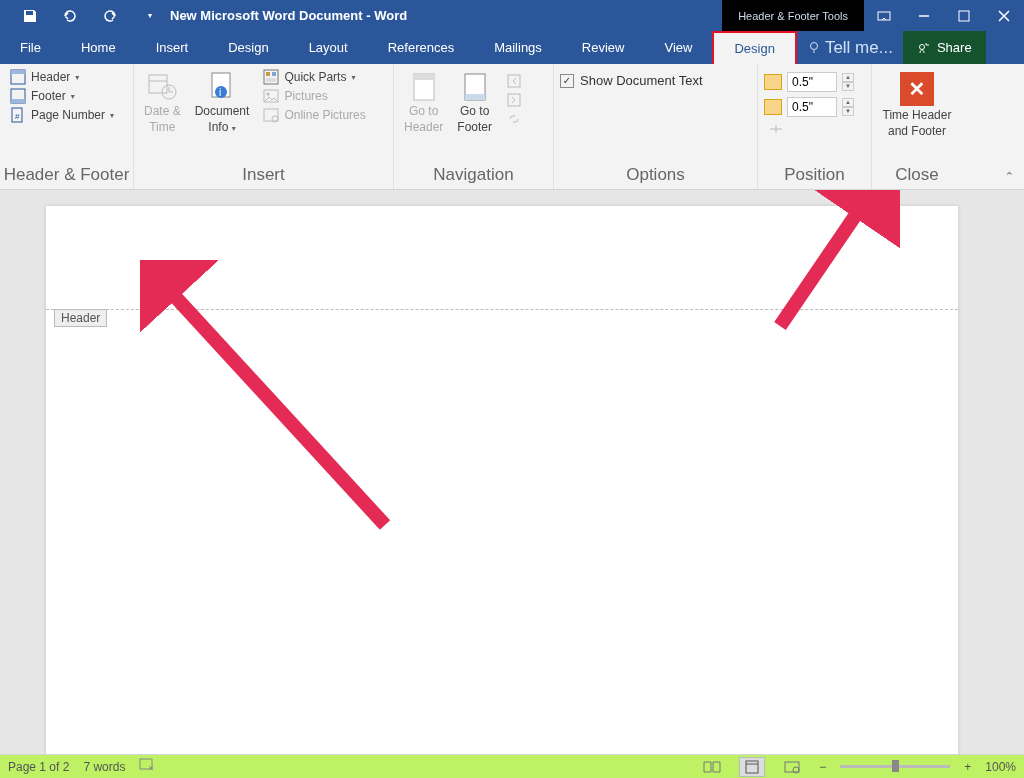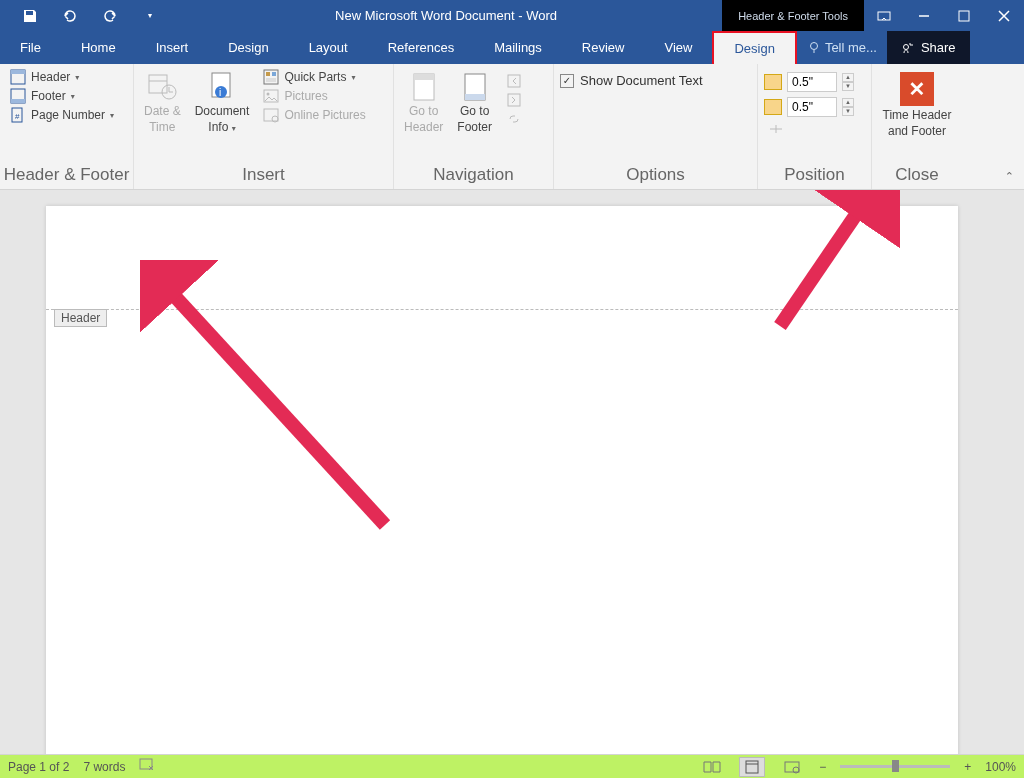--- a/index.html
+++ b/index.html
@@ -2,31 +2,31 @@
 <html><head>
 <meta charset="utf-8">
 <style>
   * { margin: 0; padding: 0; box-sizing: border-box; font-family: "Segoe UI", Arial, sans-serif; }
   body { width: 1024px; height: 778px; background: #f0f0f0; overflow: hidden; position: relative; }
 
   
   .titlebar { height: 31px; background: #2b579a; color: #fff; display: flex; align-items: center; font-size: 12px; }
   .qat { display: flex; align-items: center; gap: 0; padding-left: 10px; }
   .qat .qbtn { width: 40px; height: 31px; display: flex; align-items: center; justify-content: center; cursor: pointer; }
-  .title-center { flex: 1; text-align: center; font-size: 13px; }
+  .title-center { flex: 1; text-align: left; font-size: 13px; font-weight: bold; }
   .tool-tab { background: #000000; height: 31px; padding: 0 16px; display: flex; align-items: center; font-size: 11px; color: #d0dceb; }
   .winbtns { display: flex; }
   .winbtns .wbtn { width: 40px; height: 31px; display: flex; align-items: center; justify-content: center; cursor: pointer; }
 
   
   .tabs { height: 33px; background: #2b579a; color: #fff; display: flex; align-items: stretch; font-size: 13px; }
   .tab { padding: 0 20px; display: flex; align-items: center; cursor: pointer; }
   .tab.active { background: #f3f3f3; color: #2b579a; border: 2px solid #e81123; border-bottom: none; }
-  .tell { display: flex; align-items: center; padding: 0 10px; color: #cfe0f3; font-size: 13px; gap: 4px; }
-  .share { display: flex; align-items: center; padding: 0 14px; background: #0f172a; gap: 6px; }
+  .tell { display: flex; align-items: center; padding: 0 10px; color: #cfe0f3; font-size: 17px; gap: 4px; }
+  .share { display: flex; align-items: center; padding: 0 14px; background: #14532d; gap: 6px; }
 
   
   .ribbon { height: 126px; background: #f3f3f3; border-bottom: 1px solid #d4d4d4; display: flex; position: relative; }
   .group { border-right: 1px solid #e1e1e1; display: flex; flex-direction: column; }
   .group-body { flex: 1; display: flex; align-items: flex-start; padding: 4px 6px 0; gap: 6px; }
   .group-label { text-align: center; font-size: 17px; color: #666; padding: 2px 0 4px; }
   .vbtn { display: flex; flex-direction: column; align-items: center; font-size: 12px; color: #444; padding: 2px 4px; cursor: pointer; text-align: center; line-height: 1.3; }
   .vbtn.disabled { color: #aaa; }
   .vbtn .biglabel { margin-top: 2px; }
   .stack { display: flex; flex-direction: column; gap: 1px; }

